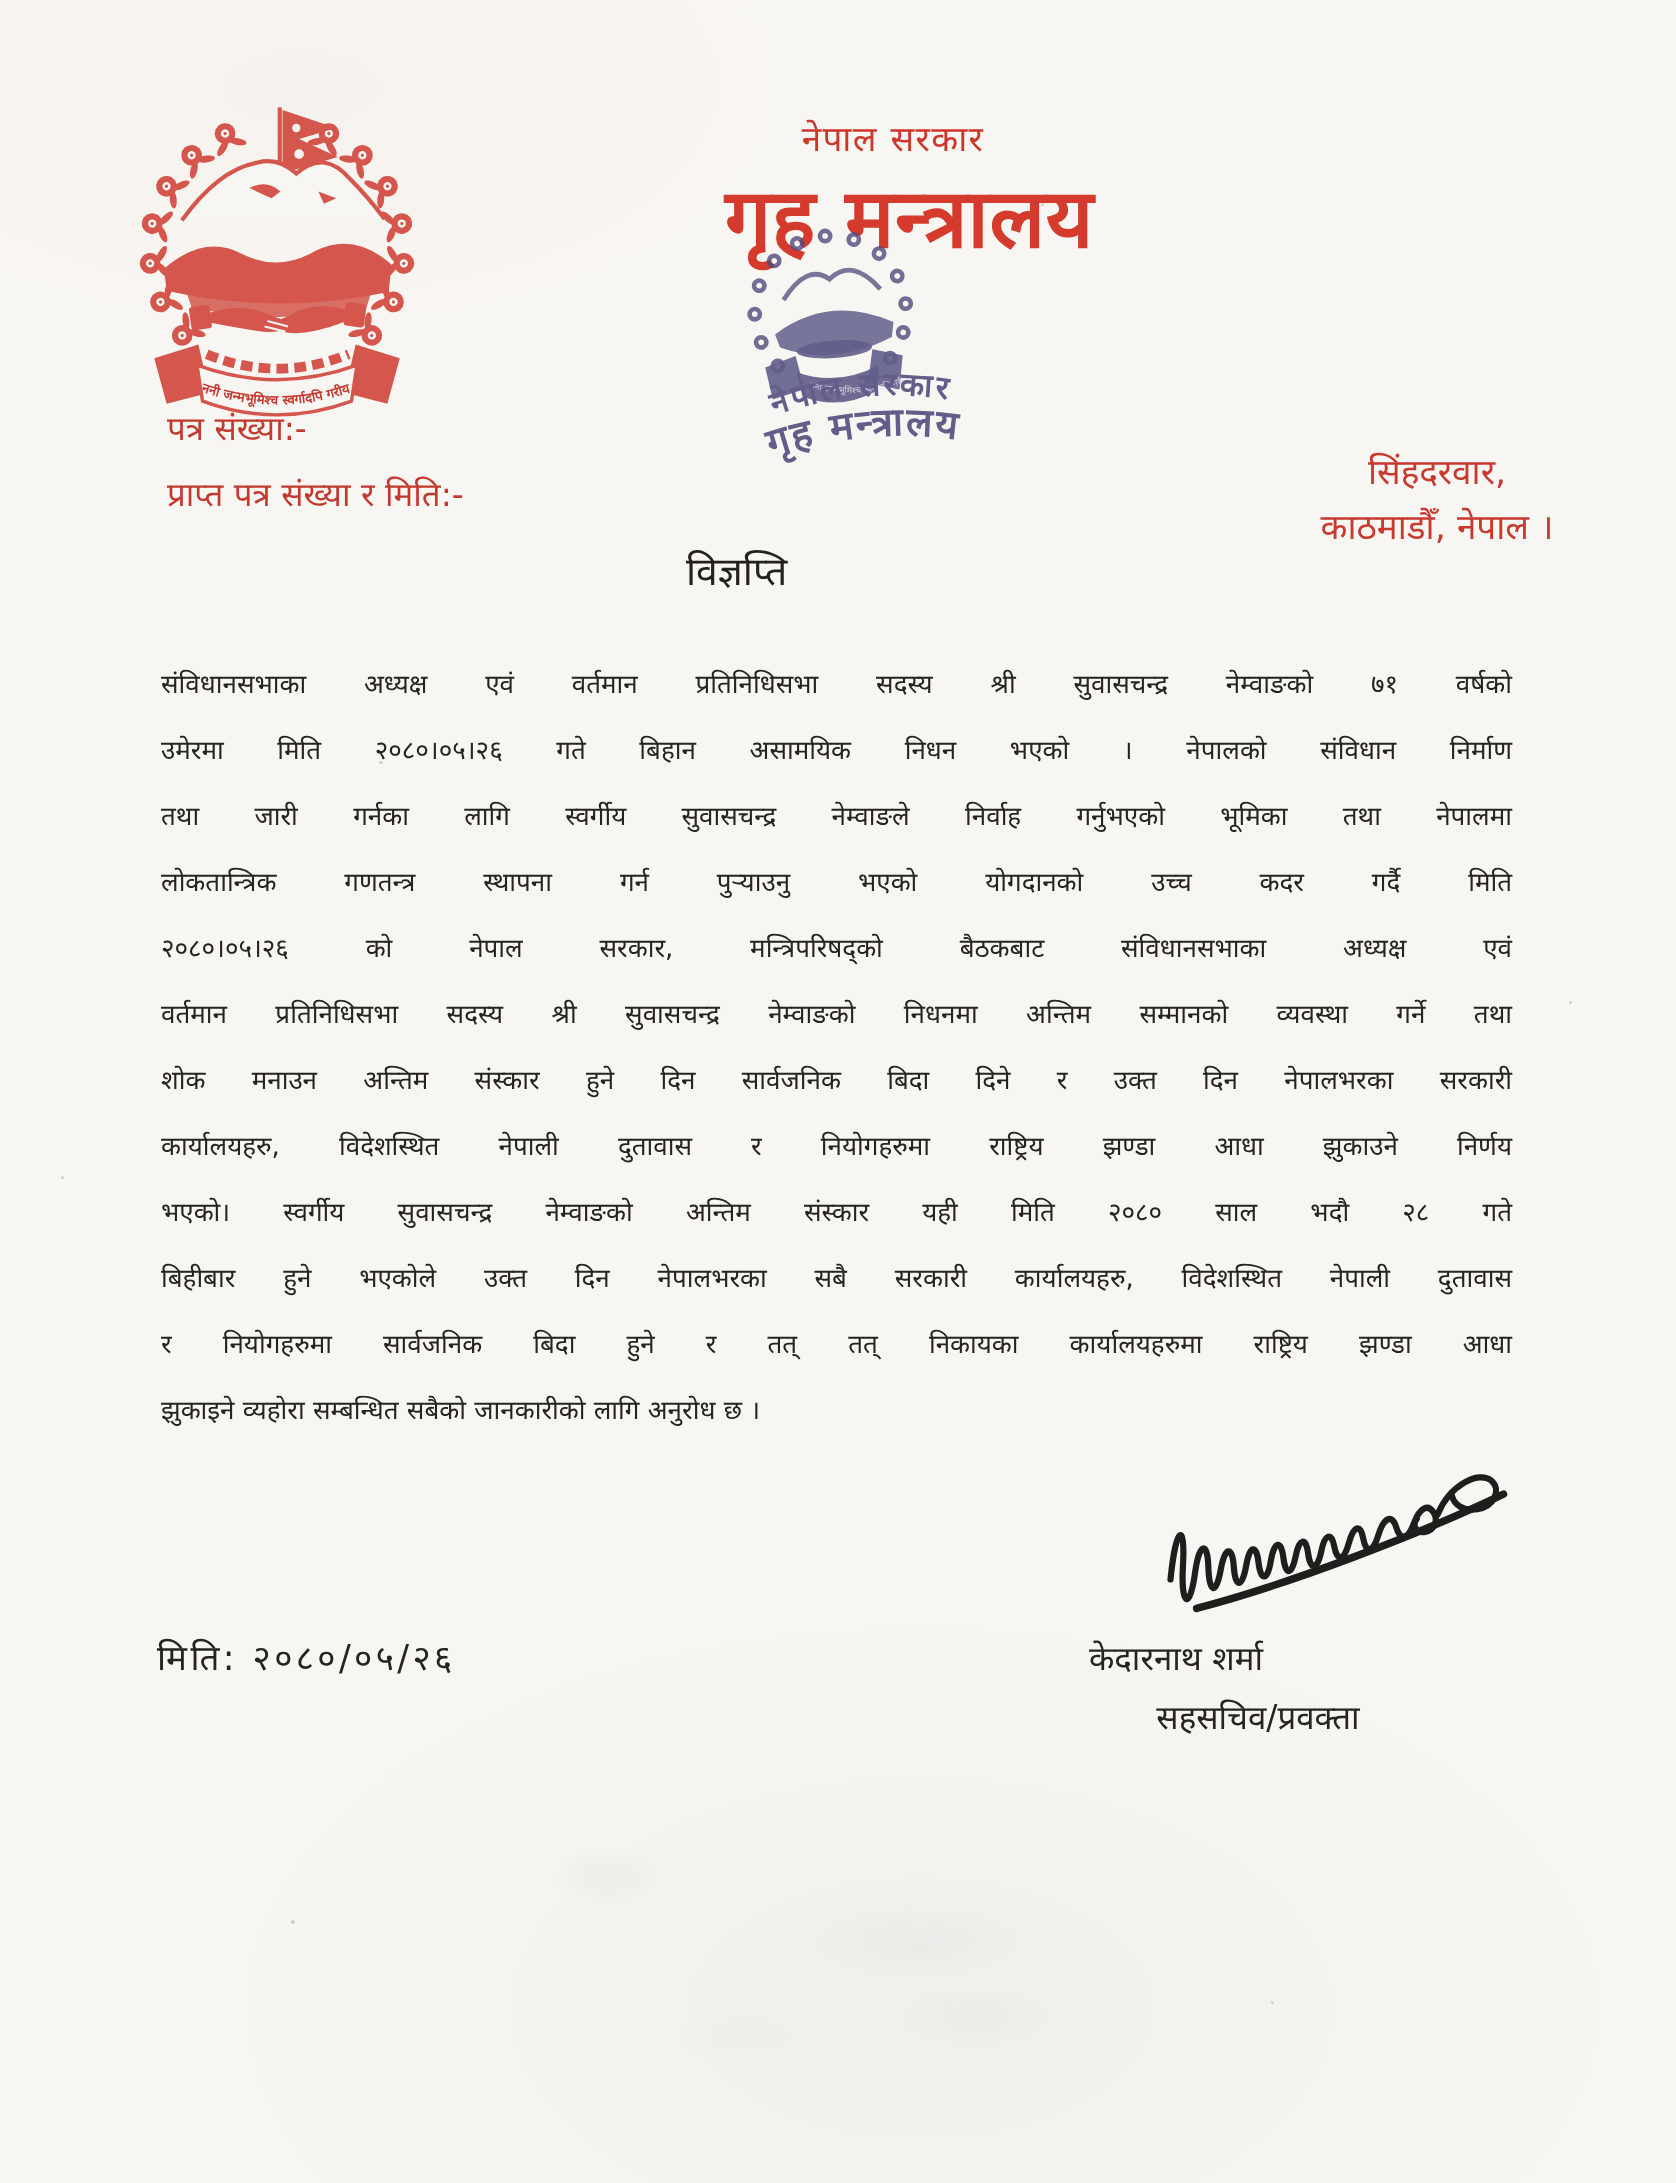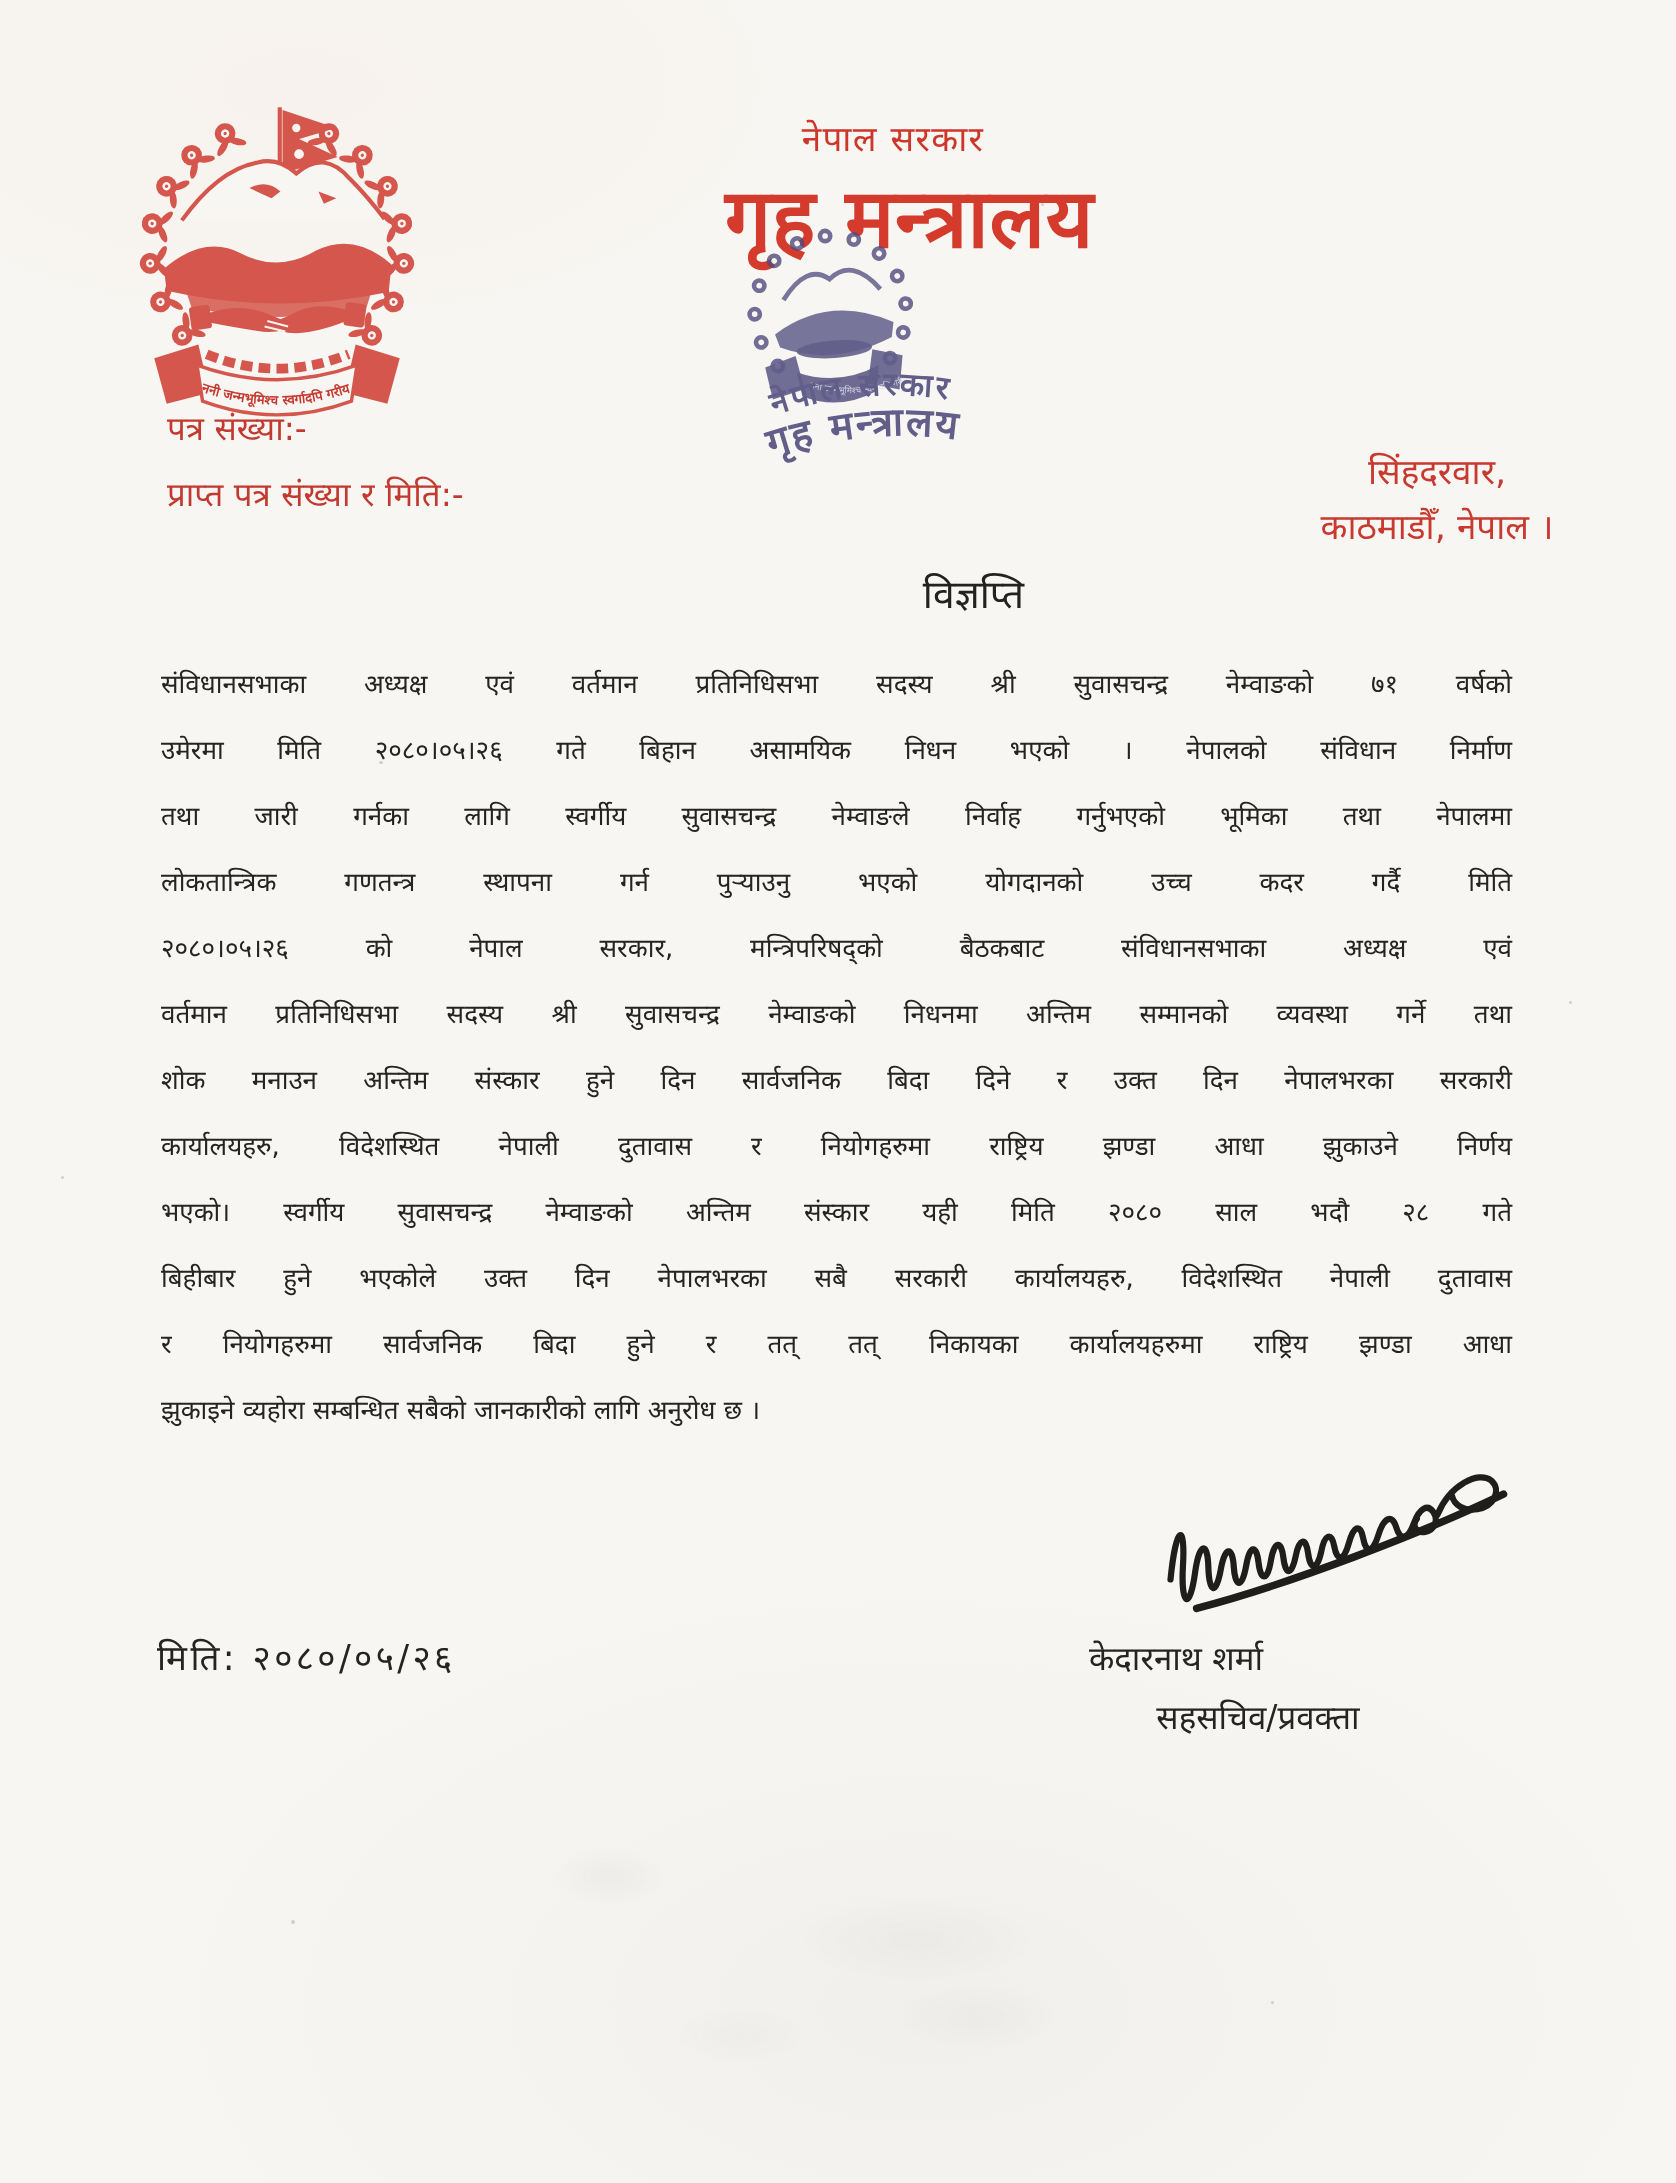--- a/index.html
+++ b/index.html
@@ -37,21 +37,21 @@
     text-align:center; font-size:35px; line-height:55px;
     color:#c83a30; font-weight:400;margin-top:48px;
   }
   .refs {
     left:135px; top:396px; font-size:33px; line-height:66px;
     color:#c23930; font-weight:500;
   }
   .refs div { height:66px;margin-left:32px; }
 
   .notice-title {
-    left:686px; top:566px; width:338px; text-align:right;
+    left:686px; top:543px; width:338px; text-align:left;
     font-size:39px; color:#24221f; font-weight:500;
   }
 
   .body-text {
     left:161px; top:651px; width:1351px;
     font-size:26px; color:#262420;
   }
   .body-text .line {
     height:66px; line-height:66px;
     text-align:justify; text-align-last:justify;

